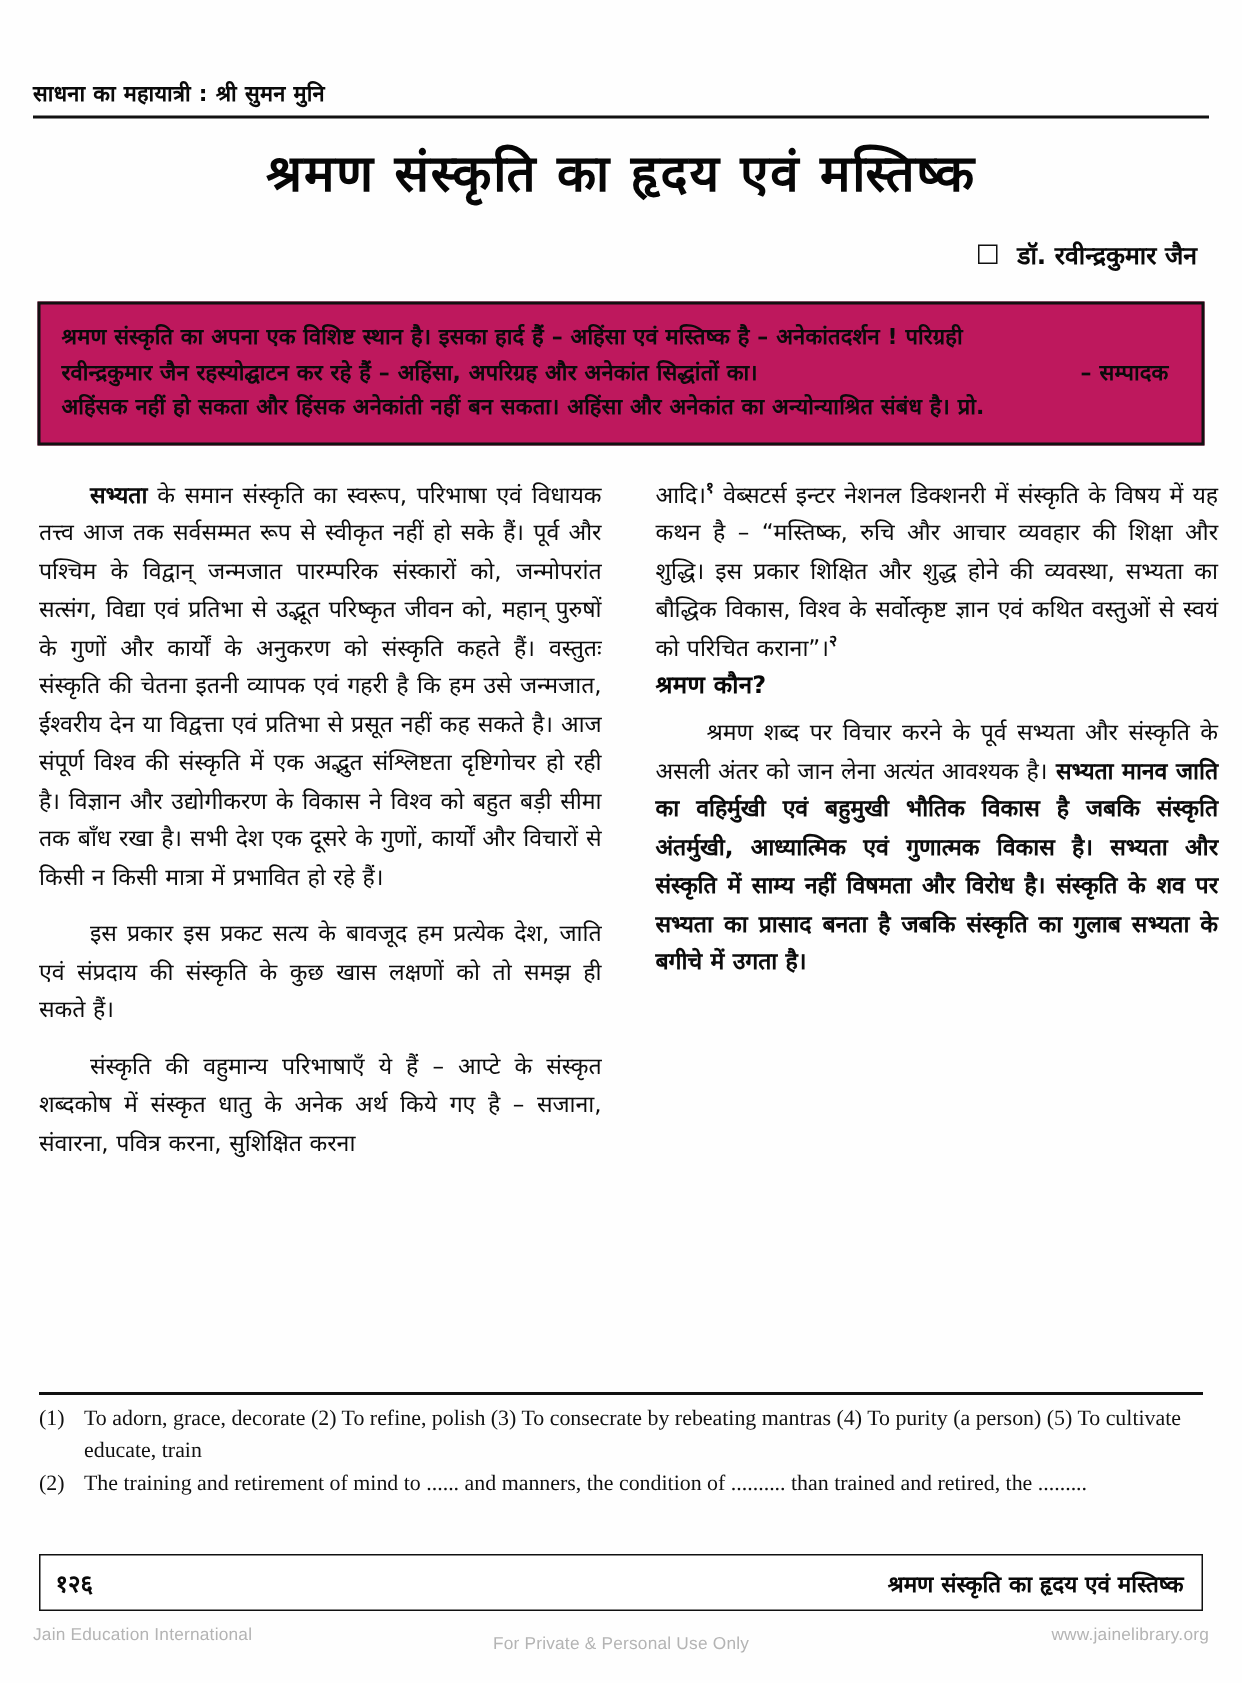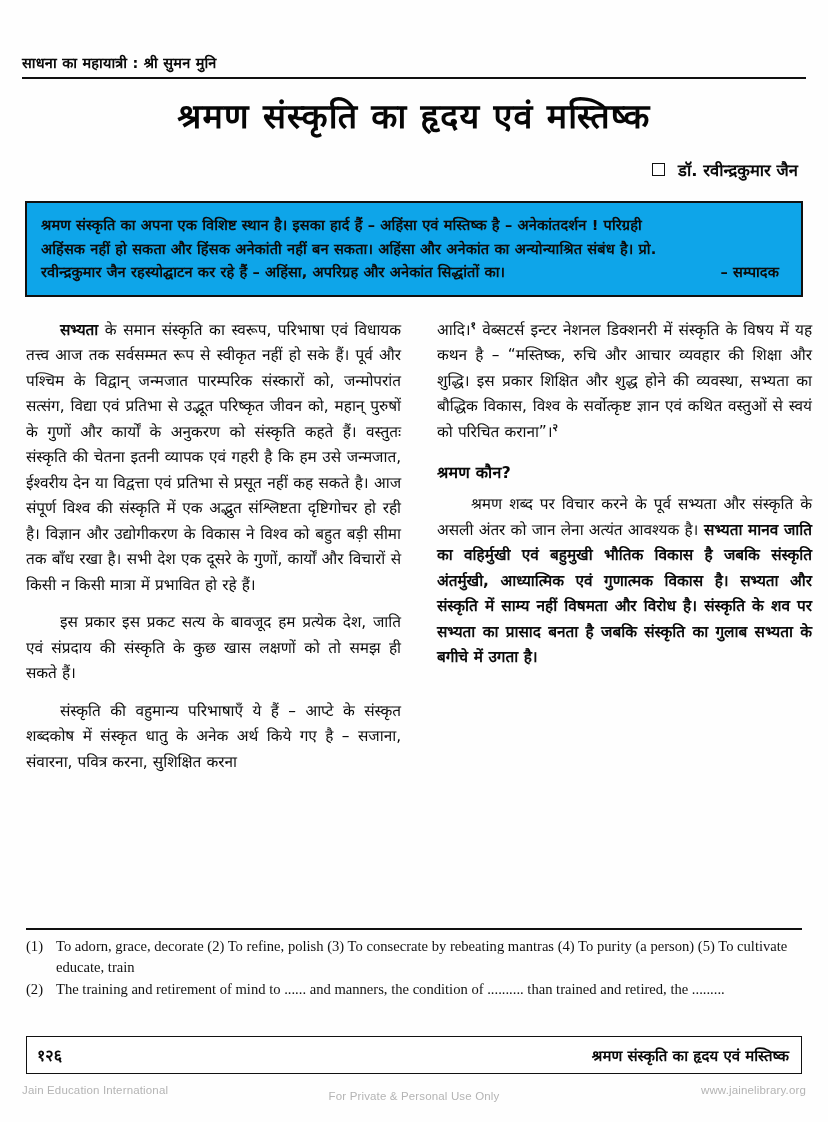--- a/index.html
+++ b/index.html
@@ -87,21 +87,21 @@
 
   
   .abstract-box {
     position: absolute;
     left: 25px;
     top: 201px;
     width: 778px;
     border: 2.2px solid #111;
     box-sizing: border-box;
     padding: 10px 14px 11px 14px;
-    background: #0ea5e9;
+    background: #be185d;
   }
   .abstract-line {
     font-family: "DejaVu Sans", sans-serif;
     font-size: 14.6px;
     font-weight: 700;
     color: #0b0b0b;
     line-height: 1.62;
     letter-spacing: 0.1px;
     white-space: nowrap;
   }
@@ -147,21 +147,21 @@
     vertical-align: super;
     line-height: 0;
     font-weight: 700;
   }
 
   .subhead {
     font-family: "DejaVu Sans", sans-serif;
     font-size: 16px;
     font-weight: 700;
     color: #080808;
-    margin: 16px 0 9px 0;
+    margin: 0 0 9px 0;
     letter-spacing: 0.2px;
   }
 
   
   .notes-rule {
     position: absolute;
     left: 26px;
     top: 928px;
     width: 776px;
     border-top: 2.4px solid #111;
@@ -245,25 +245,25 @@
 
   <div class="article-title">श्रमण संस्कृति का हृदय एवं मस्तिष्क</div>
 
   <div class="byline">
     <span class="bullet-square"></span>
     <span>डॉ. रवीन्द्रकुमार जैन</span>
   </div>
 
   <div class="abstract-box">
     <div class="abstract-line">श्रमण संस्कृति का अपना एक विशिष्ट स्थान है। इसका हार्द हैं – अहिंसा एवं मस्तिष्क है – अनेकांतदर्शन ! परिग्रही</div>
-    <div class="abstract-line">अहिंसक नहीं हो सकता और हिंसक अनेकांती नहीं बन सकता। अहिंसा और अनेकांत का अन्योन्याश्रित संबंध है। प्रो.</div>
     <div class="abstract-line last">
       <span>रवीन्द्रकुमार जैन रहस्योद्घाटन कर रहे हैं – अहिंसा, अपरिग्रह और अनेकांत सिद्धांतों का।</span>
       <span class="sig">– सम्पादक</span>
     </div>
+    <div class="abstract-line">अहिंसक नहीं हो सकता और हिंसक अनेकांती नहीं बन सकता। अहिंसा और अनेकांत का अन्योन्याश्रित संबंध है। प्रो.</div>
   </div>
 
   <div class="columns">
 
     <div class="col">
       <p class="indent"><span class="lead">सभ्यता</span><span> के समान संस्कृति का स्वरूप, परिभाषा एवं विधायक तत्त्व आज तक सर्वसम्मत रूप से स्वीकृत नहीं हो सके हैं। पूर्व और पश्चिम के विद्वान् जन्मजात पारम्परिक संस्कारों को, जन्मोपरांत सत्संग, विद्या एवं प्रतिभा से उद्भूत परिष्कृत जीवन को, महान् पुरुषों के गुणों और कार्यों के अनुकरण को संस्कृति कहते हैं। वस्तुतः संस्कृति की चेतना इतनी व्यापक एवं गहरी है कि हम उसे जन्मजात, ईश्वरीय देन या विद्वत्ता एवं प्रतिभा से प्रसूत नहीं कह सकते है। आज संपूर्ण विश्व की संस्कृति में एक अद्भुत संश्लिष्टता दृष्टिगोचर हो रही है। विज्ञान और उद्योगीकरण के विकास ने विश्व को बहुत बड़ी सीमा तक बाँध रखा है। सभी देश एक दूसरे के गुणों, कार्यों और विचारों से किसी न किसी मात्रा में प्रभावित हो रहे हैं।</span></p>
       <p class="indent">इस प्रकार इस प्रकट सत्य के बावजूद हम प्रत्येक देश, जाति एवं संप्रदाय की संस्कृति के कुछ खास लक्षणों को तो समझ ही सकते हैं।</p>
       <p class="indent">संस्कृति की वहुमान्य परिभाषाएँ ये हैं – आप्टे के संस्कृत शब्दकोष में संस्कृत धातु के अनेक अर्थ किये गए है – सजाना, संवारना, पवित्र करना, सुशिक्षित करना</p>
     </div>
 

